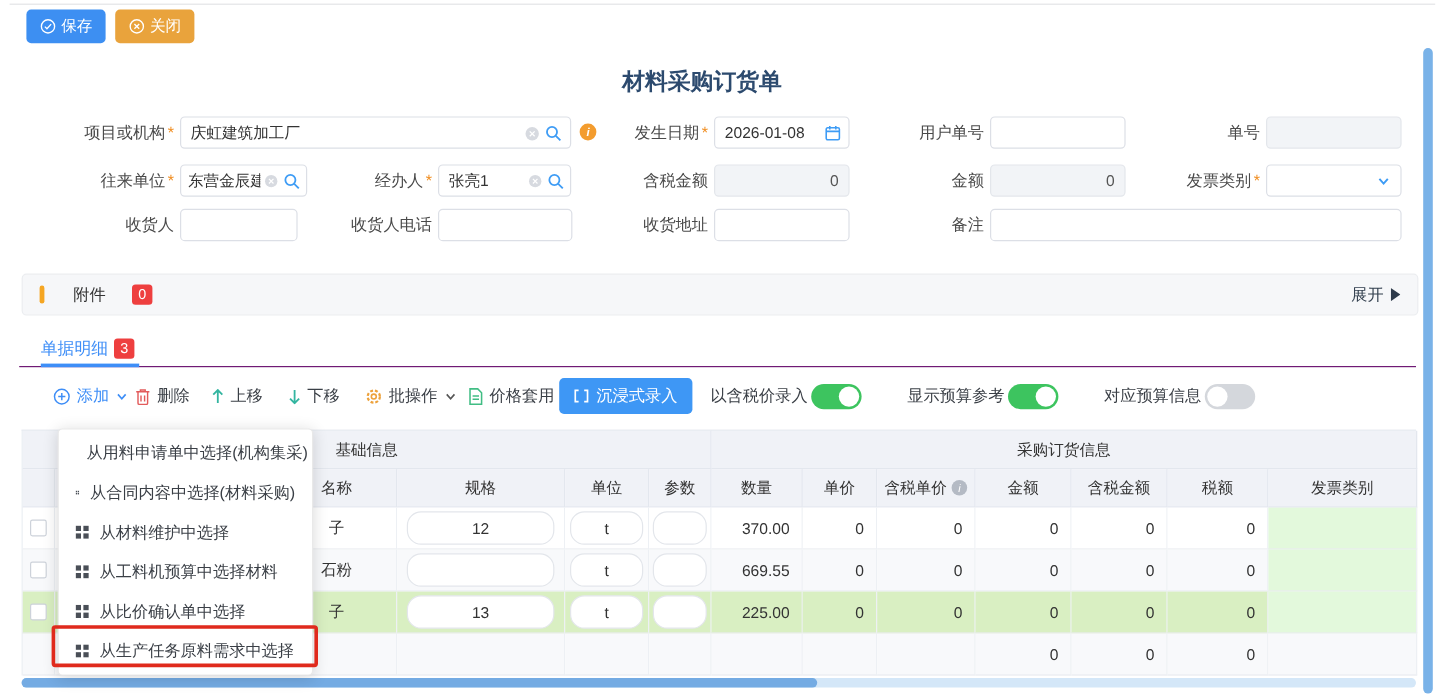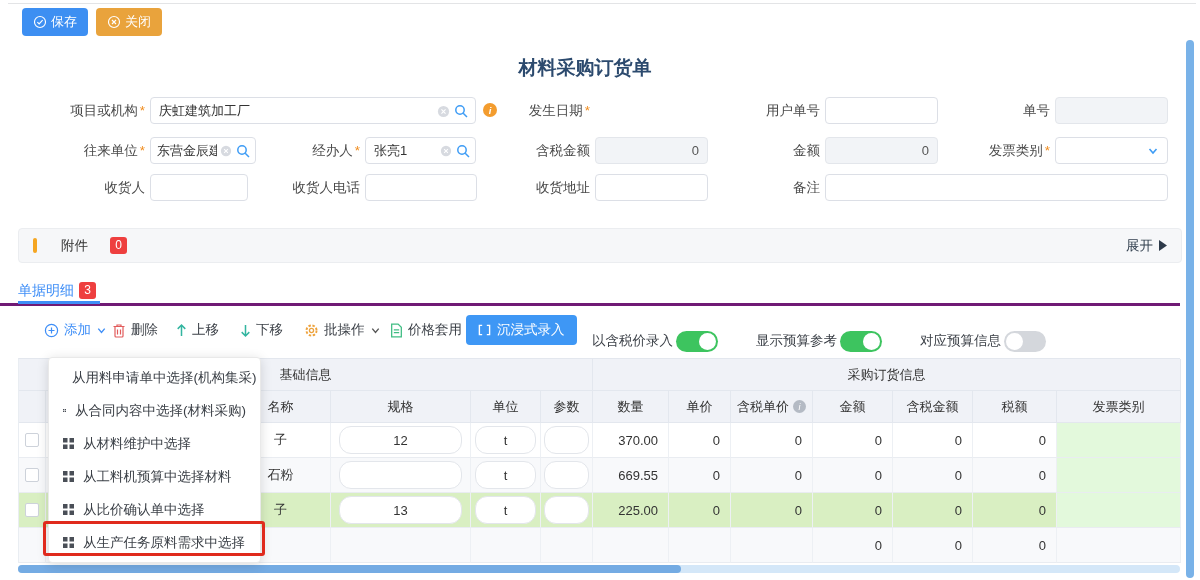--- a/index.html
+++ b/index.html
@@ -30,34 +30,34 @@
   
   .attach { position:absolute; left:18px; top:228px; width:1164px; height:35px; background:#f6f7f9; border:1px solid #ebedf0;
             border-radius:4px; display:flex; align-items:center; padding:0 14px;gap:16px; }
   .orange-pill { width:4px; height:15px; background:#f5a623; border-radius:2px; margin-right:8px; }
   .attach-label { font-size:13.5px; color:#333; }
   .badge { display:inline-block; min-width:17px; height:17px; line-height:17px; text-align:center; background:#ee3f3f;
            color:#fff; font-size:12px; border-radius:3px; margin-left:6px; padding:0 2px; }
   .attach-right { margin-left:auto; display:flex; align-items:center; gap:6px; font-size:13.5px; color:#33404f; cursor:pointer; }
 
   
-  .tabbar { position:absolute; left:0; right:20px; top:274px; height:32px; border-bottom:3px solid #701a75; }
+  .tabbar { position:absolute; left:16px; right:20px; top:274px; height:32px; border-bottom:1px solid #701a75; }
   .tab { position:absolute; left:18px; top:0; height:32px; line-height:30px; font-size:14px; color:#3e8ef7;
          display:flex; align-items:center; cursor:pointer; }
   .tab .badge { margin-left:5px; }
   .tab-underline { position:absolute; left:18px; bottom:-1px; width:82px; height:3px; background:#3e8ef7; }
 
   
   .gtb { position:absolute; left:0; top:312px; width:1200px; height:38px; }
   .gtb-item { position:absolute; top:0; height:36px; display:inline-flex; align-items:center; gap:5px; font-size:13.5px;
               color:#3a3f46; cursor:pointer; white-space:nowrap; }
   .gtb-item.blue { color:#3e8ef7; }
   .btn-immersive { position:absolute; left:466px; top:3px; height:30px; background:#3e97f5; border:none; border-radius:4px;
                    color:#fff; font-size:13.5px; display:inline-flex; align-items:center; gap:6px; padding:0 12px; cursor:pointer; font-family:inherit; }
-  .tglgrp { position:absolute; top:11px; height:36px; display:inline-flex; align-items:center; gap:3px; font-size:13.5px; color:#3a3f46; }
+  .tglgrp { position:absolute; top:0; height:36px; display:inline-flex; align-items:center; gap:3px; font-size:13.5px; color:#3a3f46; }
   .switch { width:42px; height:21px; border-radius:11px; position:relative; cursor:pointer; }
   .switch.on { background:#3dc45f; }
   .switch.off { background:#d4d7dc; }
   .switch::after { content:""; position:absolute; top:2px; width:17px; height:17px; border-radius:50%; background:#fff; }
   .switch.on::after { right:2px; }
   .switch.off::after { left:2px; }
 
   
   .tbl { position:absolute; left:18px; top:358px; width:1162px; border-left:1px solid #e9edf2; border-top:1px solid #e3e7ee; }
   .g-row { display:grid; grid-template-columns:574px 588px; height:32px; }
@@ -127,20 +127,29 @@
           <path d="M9.2 9.2L13 13" stroke="#3e9cf5" stroke-width="1.5"></path>
         </svg>
     </span>
   </div>
   <svg style="position:absolute;left:482px;top:102px" width="16" height="16" viewBox="0 0 16 16">
       <circle cx="8" cy="8" r="7" fill="#f39c2e"></circle>
       <text x="8" y="11.5" font-size="9.5" fill="#fff" text-anchor="middle" font-style="italic" font-weight="bold">i</text>
     </svg>
 
   <div class="lbl" style="left:500px;top:97px;width:90px"><span>发生日期</span><span class="req">*</span></div>
+  <div class="fld" style="left:595px;top:97px;width:113px">
+    <input style="padding-right: 26px;" value="2026-01-08">
+    <span class="sfx" style="right:7px">
+      <svg width="14" height="14" viewBox="0 0 14 14">
+          <rect x="1.5" y="2.5" width="11" height="10" rx="1.2" fill="none" stroke="#3e9cf5" stroke-width="1.3"></rect>
+          <path d="M1.5 5.5h11M4.5 1v3M9.5 1v3" stroke="#3e9cf5" stroke-width="1.3"></path>
+        </svg>
+    </span>
+  </div>
 
   <div class="lbl" style="left:730px;top:97px;width:90px">用户单号</div>
   <div class="fld" style="left:825px;top:97px;width:113px">
     <input value="" style="">
   </div>
 
   <div class="lbl" style="left:960px;top:97px;width:90px">单号</div>
   <div class="fld" style="left:1055px;top:97px;width:113px">
     <input class="dis" readonly="" value="" style="">
   </div>

